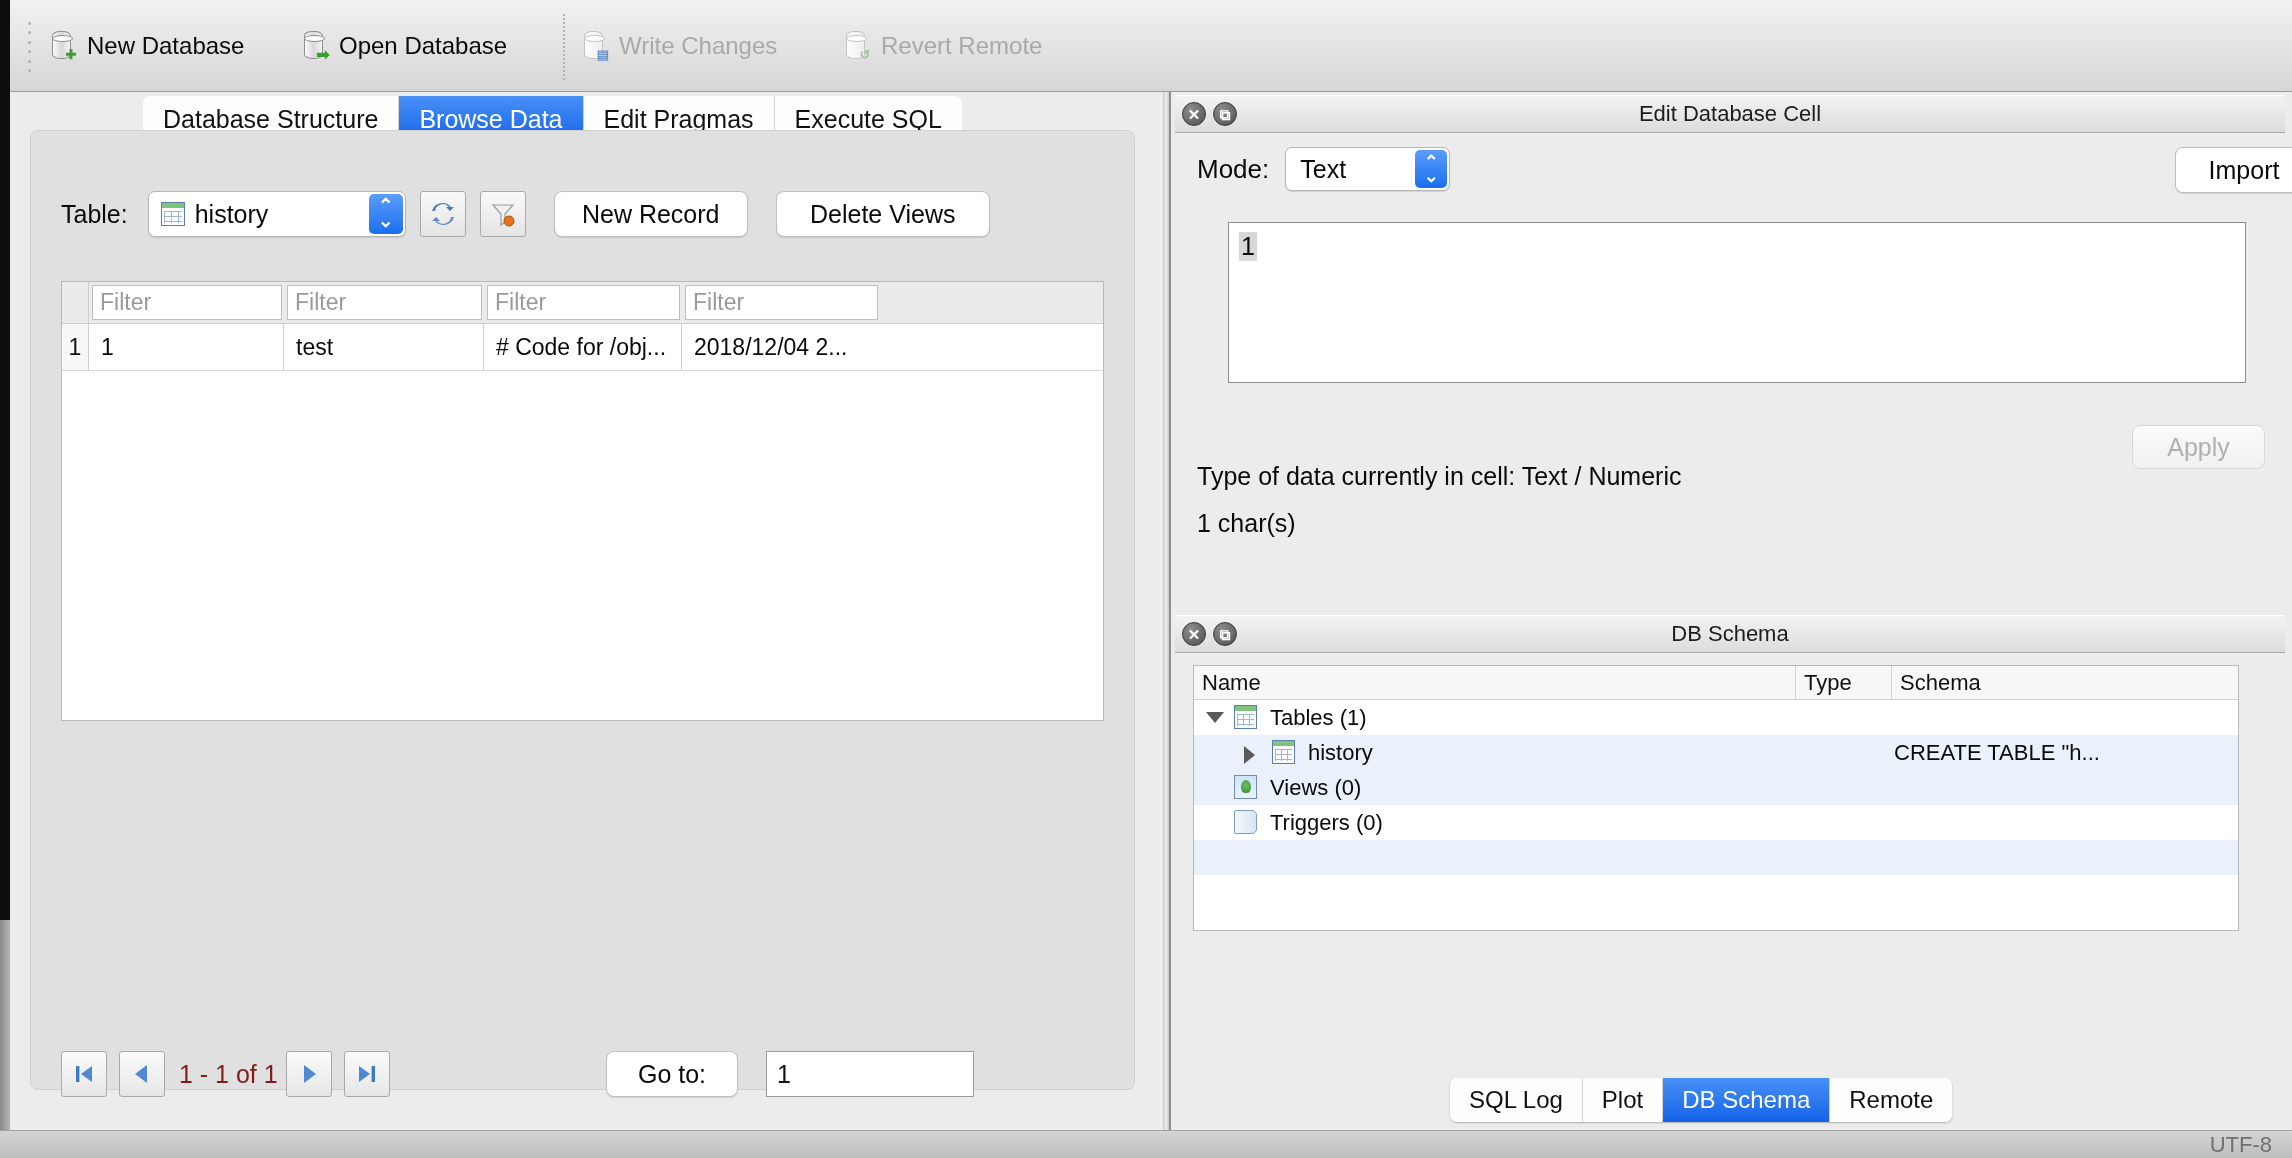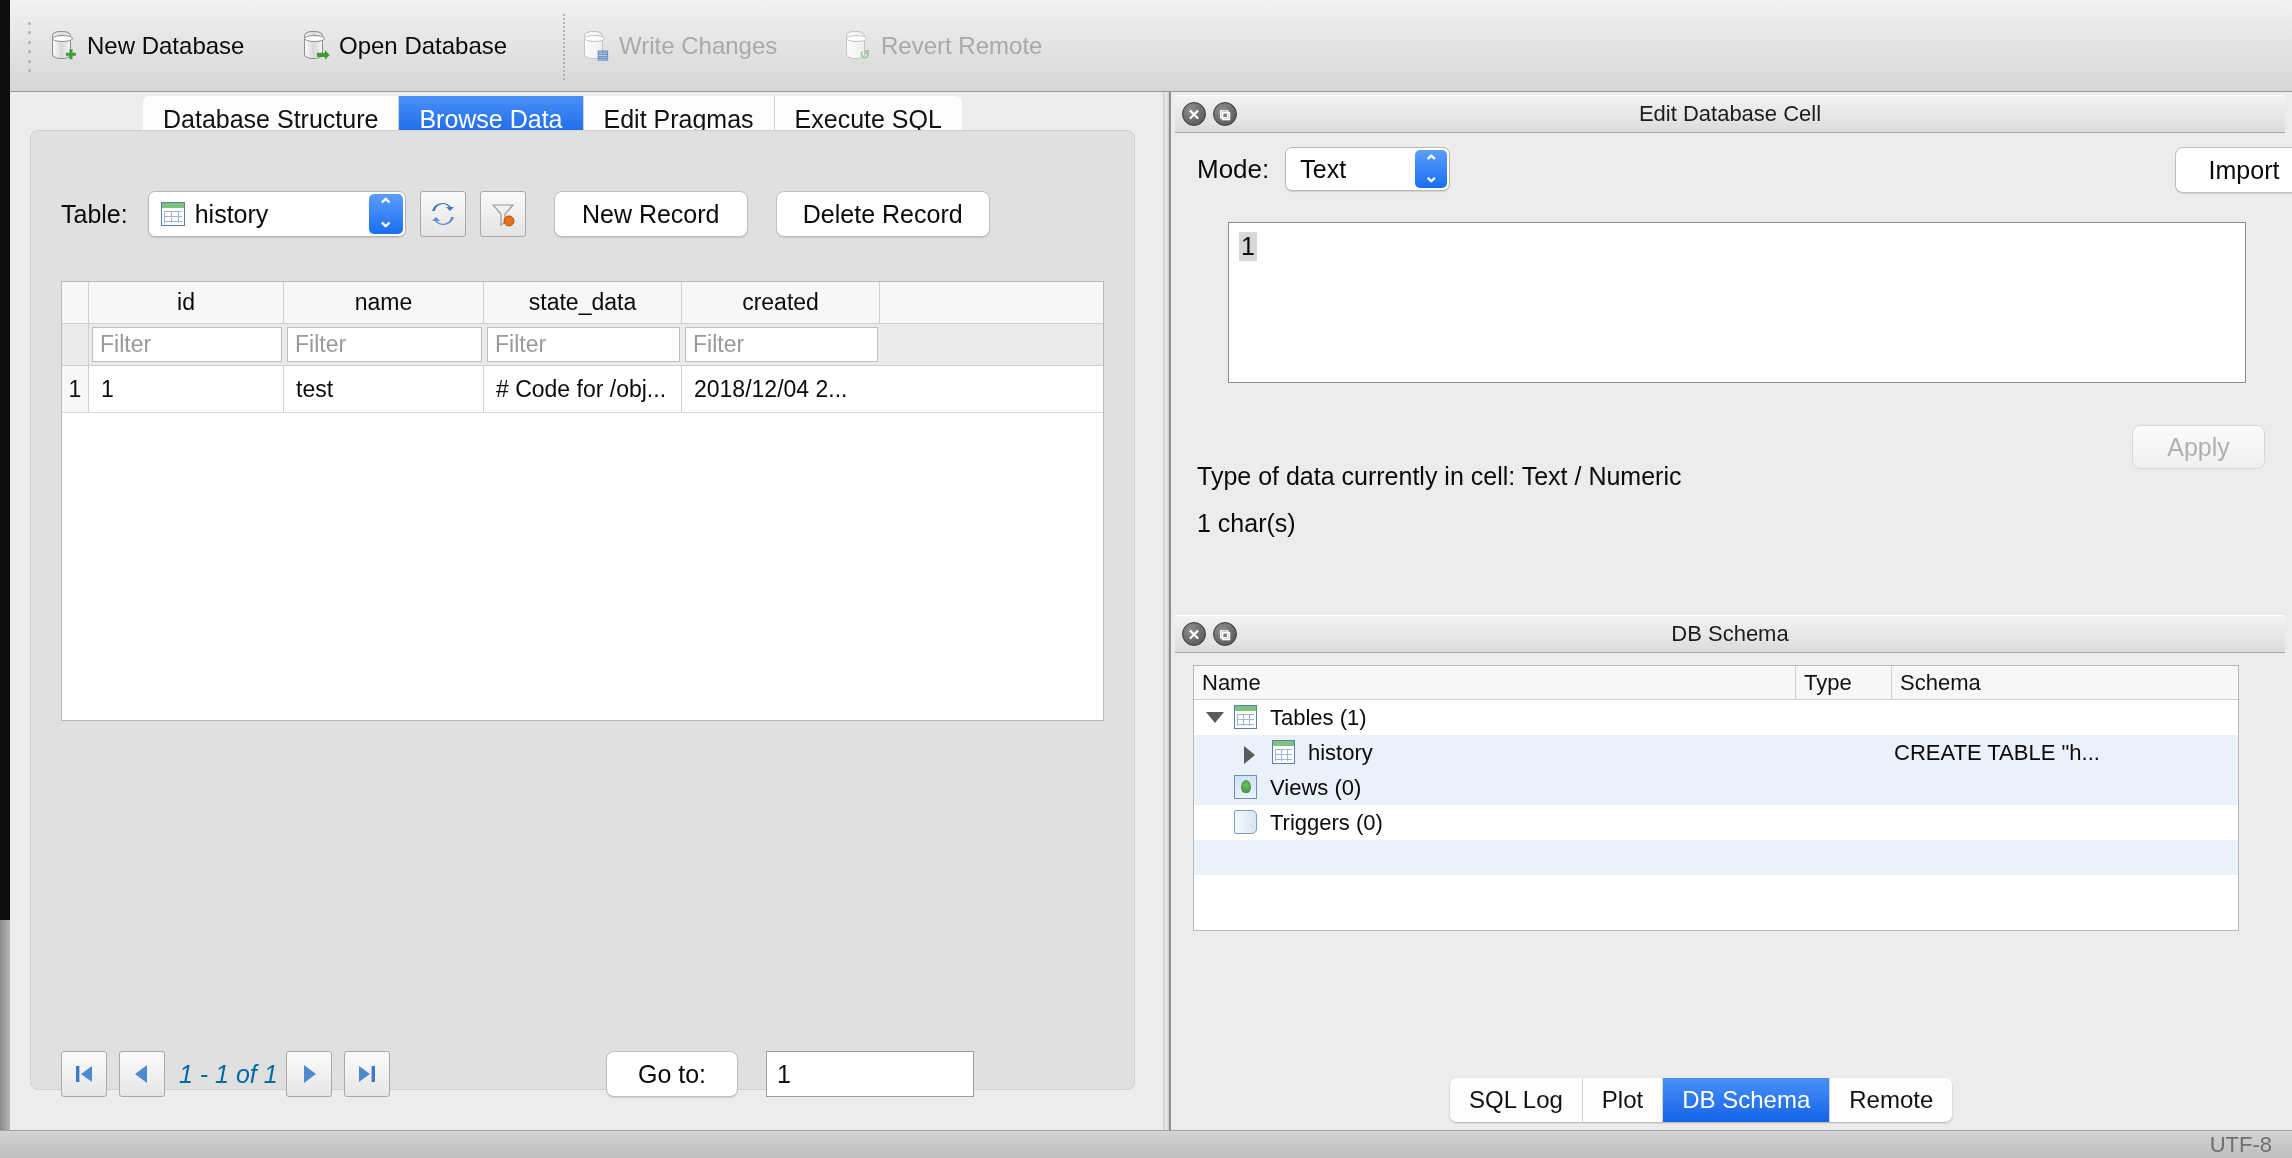--- a/index.html
+++ b/index.html
@@ -173,21 +173,21 @@
   .grid-filler { position:absolute; left:0; right:0; top:131px; bottom:0; background:#fff; }
 
   
   .pager { position:absolute; left:30px; top:920px; display:flex; align-items:center; }
   .pgbtn {
     width:46px;height:46px;background:linear-gradient(to bottom,#fbfbfb,#e6e6e6);
     border:1px solid #a9a9a9;border-radius:3px;margin-right:12px;
     display:flex;align-items:center;justify-content:center;
   }
   .pgbtn svg { display:block; }
-  .pginfo { font-size:25px;color:#0369a1; margin:0 8px 0 2px; white-space:nowrap;font-style:italic;}
+  .pginfo { font-size:25px;color:#7f1d1d; margin:0 8px 0 2px; white-space:nowrap;}
   .goto-wrap { position:absolute; left:575px; top:920px; display:flex; align-items:center; }
   .goto-input {
     width:208px;height:46px;margin-left:28px;background:#fff;border:1px solid #9e9e9e;
     font-size:25px;color:#111;padding-left:10px;outline:none;
     font-family:"Liberation Sans", sans-serif;
   }
 
   
   .dock { position:absolute; background:#ececec; }
   .dock-title {
@@ -377,34 +377,26 @@
       <svg width="28" height="28" viewBox="0 0 28 28">
         <path d="M4 5h20l-8 9v8l-4 3v-11z" fill="#f0f0f0" stroke="#9a9a9a" stroke-width="1.2"></path>
         <circle cx="20" cy="21" r="5" fill="#e2721c" stroke="#b3530e" stroke-width="1"></circle>
       </svg>
     </div>
     <div style="width:14px"></div>
     <div class="btn" style="margin-left:14px;width:194px;">
         <span>New Record</span>
       </div>
     <div class="btn" style="margin-left:28px;width:214px;">
-        <span>Delete Record</span>
+        <span>Delete Views</span>
       </div>
   </div>
 
   <div class="grid">
     <div class="grid-filler"></div>
-    <div class="grid-head">
-      <div class="gh-corner"></div>
-      <div class="gh" style="width:195px">id</div>
-      <div class="gh" style="width:200px">name</div>
-      <div class="gh" style="width:198px">state_data</div>
-      <div class="gh" style="width:198px">created</div>
-      <div class="gh" style="flex:1 1 auto; border-right:none;"></div>
-    </div>
     <div class="grid-filter">
       <div class="gf-corner"></div>
       <div class="gf" style="width:195px"><input placeholder="Filter" style=""></div>
       <div class="gf" style="width:200px"><input placeholder="Filter" style=""></div>
       <div class="gf" style="width:198px"><input placeholder="Filter" style=""></div>
       <div class="gf" style="width:198px"><input placeholder="Filter" style=""></div>
       <div class="gf" style="flex:1 1 auto;"></div>
     </div>
     <div class="grid-row">
       <div class="gr-num">1</div>

